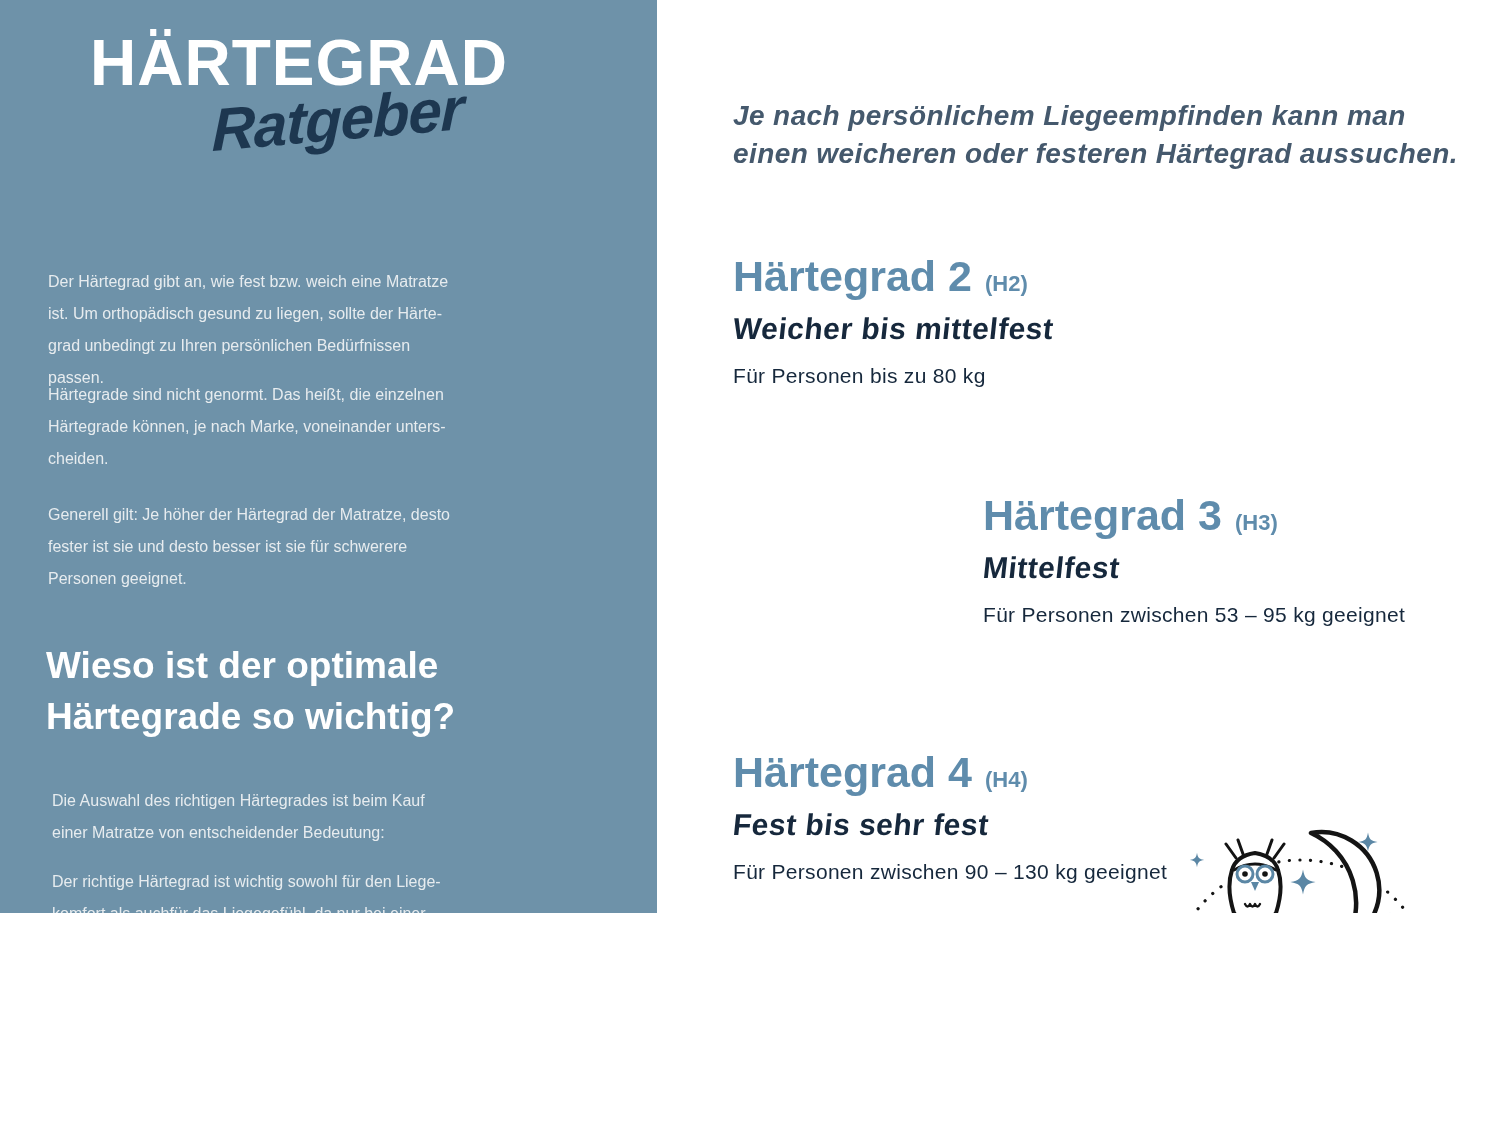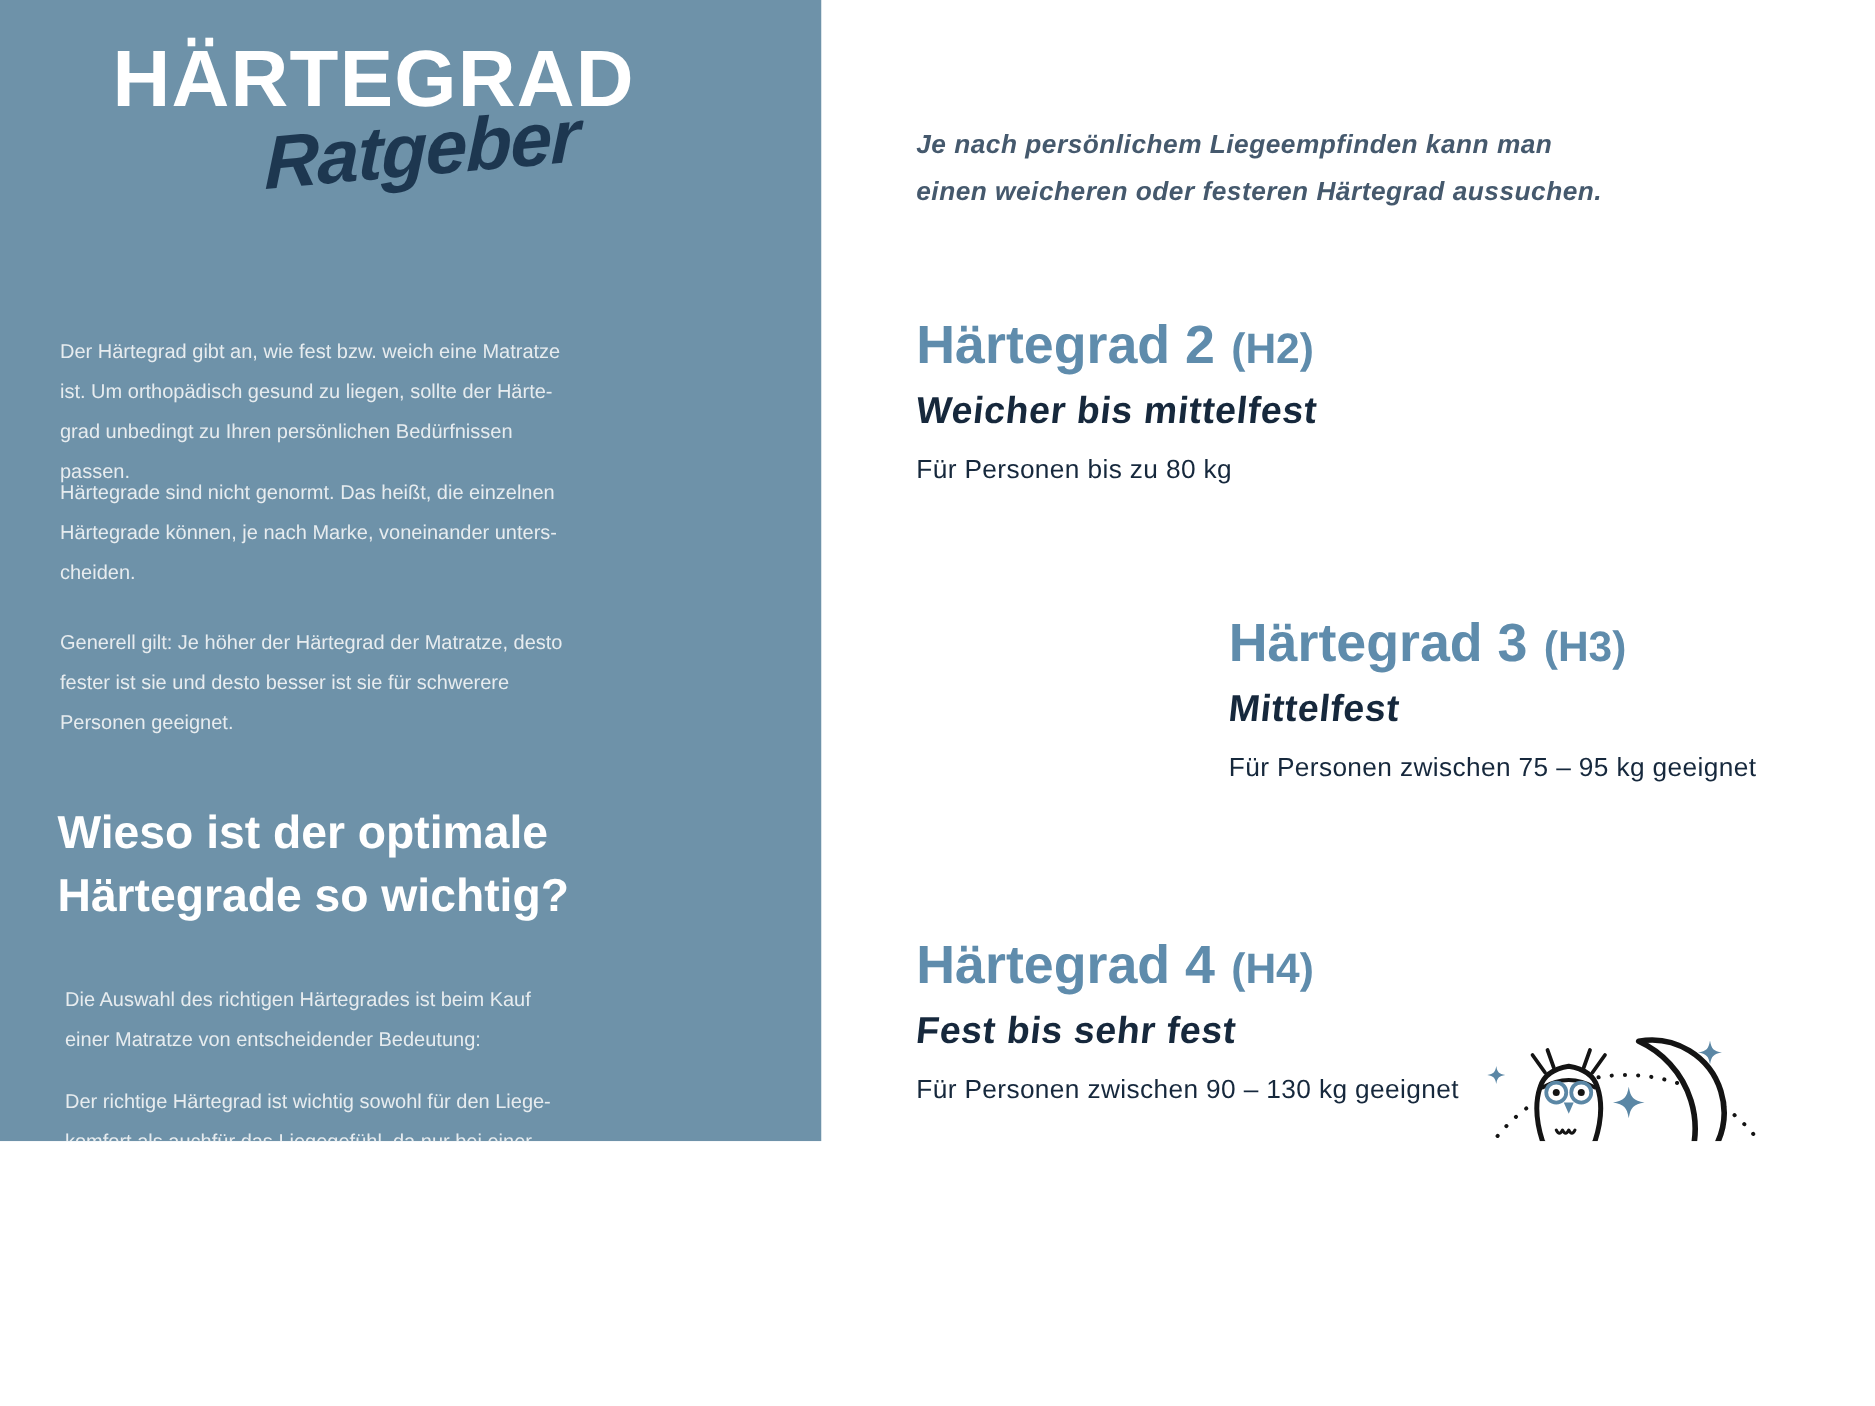--- a/index.html
+++ b/index.html
@@ -15,30 +15,30 @@
             font-style:italic;color:var(--navy,#1d3750);transform:rotate(-5deg) skewX(-6deg);
             transform-origin:left center;letter-spacing:-1px;}
   .para{position:absolute;left:48px;width:605px;margin:0;font-size:16px;line-height:32px;
         color:var(--text-light,#e7ecef);white-space:pre-line;}
   .para-1{top:266px;} .para-2{top:379px;} .para-3{top:499px;}
   .question{position:absolute;left:46px;top:640px;margin:0;width:520px;font-size:37px;
             line-height:51px;font-weight:bold;color:#fff;}
   .para-4{top:785px;left:52px;} .para-5{top:866px;left:52px;}
 
   
-  .intro{position:absolute;left:733px;top:97px;margin:0;font-size:21px;line-height:38px;
+  .intro{position:absolute;left:733px;top:97px;margin:0;font-size:28px;line-height:38px;
          font-weight:bold;font-style:italic;color:var(--intro-text,#45596d);
          white-space:pre-line;letter-spacing:.4px;}
   .grade{position:absolute;}
   .grade-2{left:733px;top:255px;}
   .grade-3{left:983px;top:494px;}
   .grade-4{left:733px;top:751px;}
   .grade-title{margin:0;font-size:43px;font-weight:bold;line-height:1;
                color:var(--heading-blue,#5f8cac);}
-  .grade-code{margin-left:13px;font-size:34px;}
+  .grade-code{margin-left:13px;font-size:22px;}
   .grade-sub{margin-top:14px;font-size:30px;font-weight:700;color:var(--ink,#16283c);
              transform:skewX(-6deg);transform-origin:left center;letter-spacing:.5px;
              line-height:1.15;}
   .grade-desc{margin-top:17px;font-size:21px;color:var(--ink,#16283c);letter-spacing:.3px;}
 
   
   .illus{position:absolute;left:1148px;top:818px;width:345px;height:307px;}
   .ln{stroke:#141414;fill:none;stroke-linecap:round;stroke-linejoin:round;}
   .gray{stroke:#b9b9b9;fill:none;stroke-linecap:round;stroke-linejoin:round;}
   .accent{fill:var(--accent-blue,#5b87a5);}
@@ -81,21 +81,21 @@
 
     <section class="grade grade-2">
       <h3 class="grade-title"><span>Härtegrad 2</span><span class="grade-code">(H2)</span></h3>
       <div class="grade-sub">Weicher bis mittelfest</div>
       <div class="grade-desc">Für Personen bis zu 80 kg</div>
     </section>
 
     <section class="grade grade-3">
       <h3 class="grade-title"><span>Härtegrad 3</span><span class="grade-code">(H3)</span></h3>
       <div class="grade-sub">Mittelfest</div>
-      <div class="grade-desc">Für Personen zwischen 75 – 95 kg geeignet</div>
+      <div class="grade-desc">Für Personen zwischen 53 – 95 kg geeignet</div>
     </section>
 
     <section class="grade grade-4">
       <h3 class="grade-title"><span>Härtegrad 4</span><span class="grade-code">(H4)</span></h3>
       <div class="grade-sub">Fest bis sehr fest</div>
       <div class="grade-desc">Für Personen zwischen 90 – 130 kg geeignet</div>
     </section>
 
     <svg class="illus" viewBox="0 0 345 307" xmlns="http://www.w3.org/2000/svg" aria-hidden="true">
 

